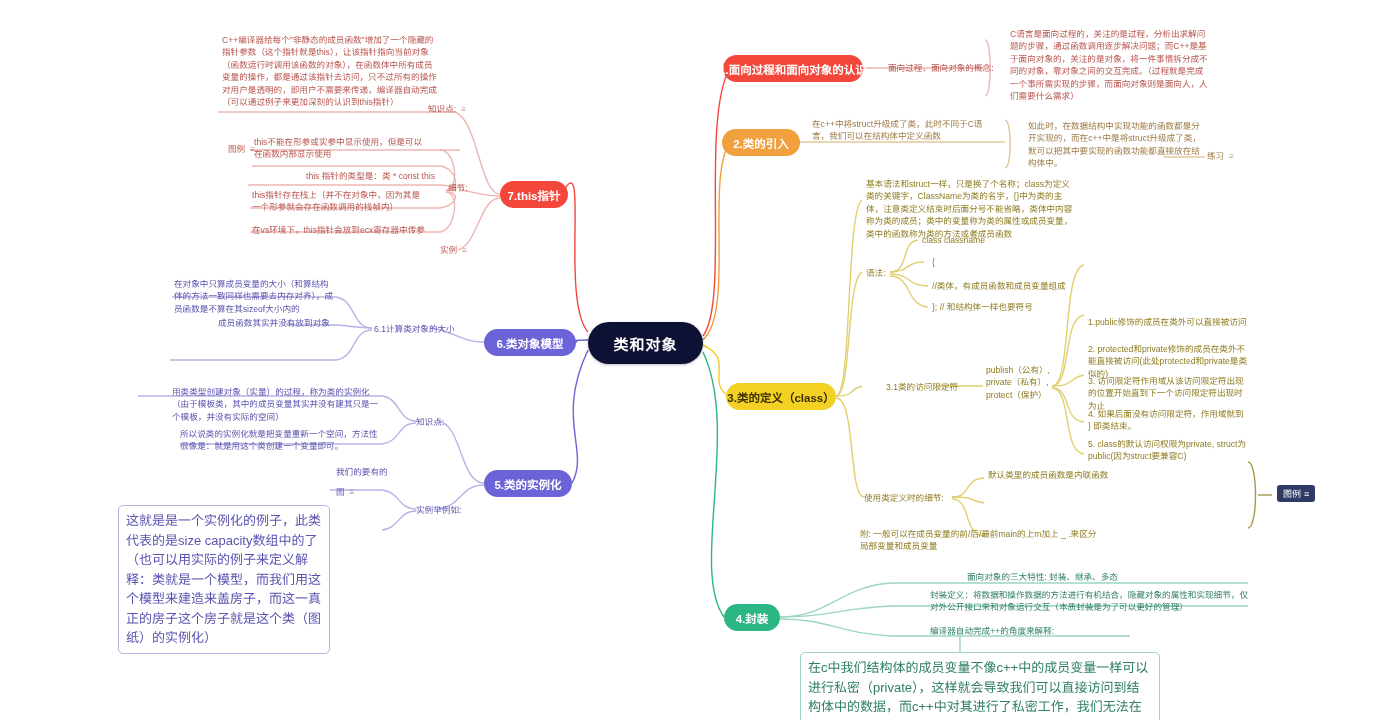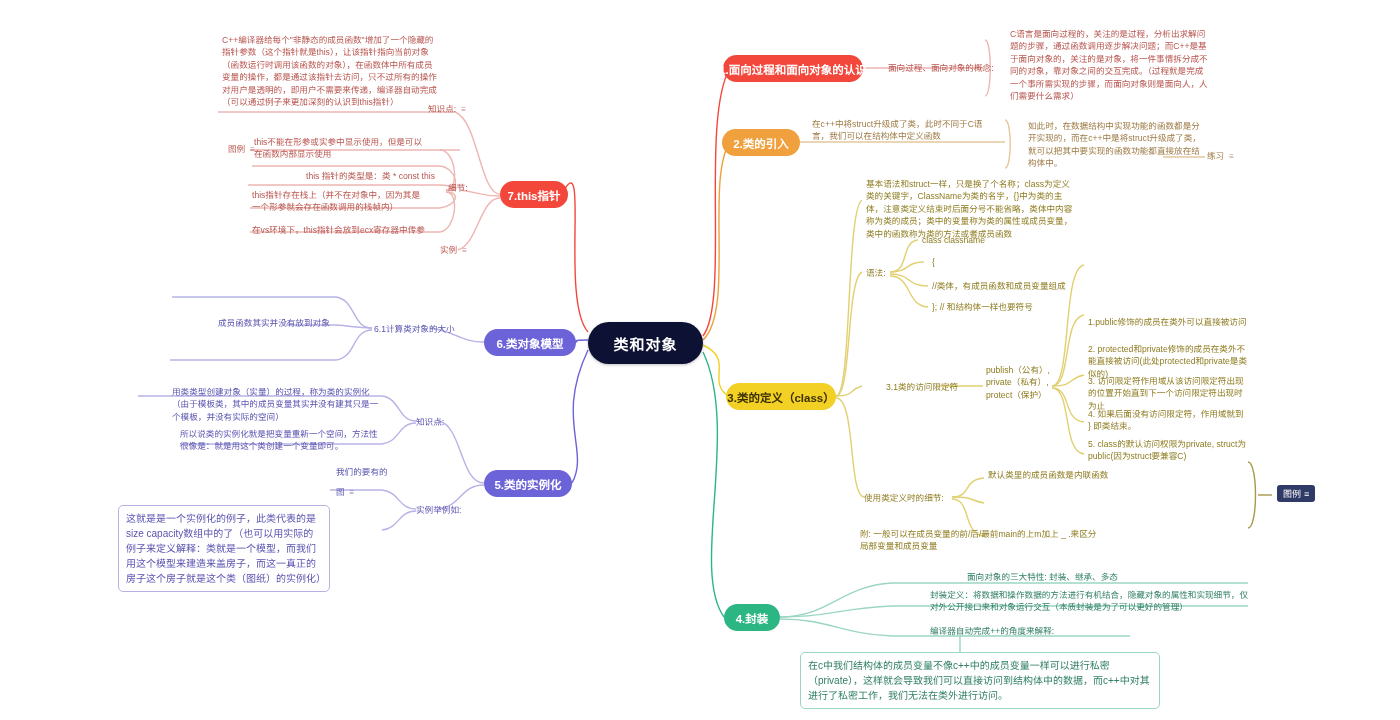--- a/index.html
+++ b/index.html
@@ -41,21 +41,21 @@
   }
   .node.red{color:#b8554f;}
   .node.orange{color:#9d7a45;}
   .node.yellow{color:#8e7c20;}
   .node.green{color:#2f7f63;}
   .node.purple{color:#5a54b0;}
 
   
   .boxnote{
     position:absolute;border:1px solid #e8b7b3;border-radius:5px;
-    padding:5px 7px;font-size:10px;line-height:1.5;color:#b8554f;
+    padding:5px 7px;font-size:13px;line-height:1.5;color:#b8554f;
     background:#ffffff;box-sizing:border-box;white-space:pre-line;
   }
   .boxnote.purple{border-color:#b7b3e6;color:#5a54b0;}
   .boxnote.green{border-color:#9bd6c2;color:#2f7f63;}
 
   
   .tag{
     position:absolute;background:#2f3a66;color:#fff;border-radius:3px;
     font-size:9px;padding:2px 6px;display:flex;align-items:center;gap:3px;
   }
@@ -231,20 +231,21 @@
   <div class="lbl purple" style="left:336px;top:466px;">我们的要有的</div>
   <div class="lbl purple" style="left:336px;top:486px;">
     <span>图</span><span class="minicon">≡</span>
   </div>
   <div class="boxnote purple" style="left:118px;top:505px;width:212px;">这就是是一个实例化的例子，此类代表的是size capacity数组中的了（也可以用实际的例子来定义解释：类就是一个模型，而我们用这个模型来建造来盖房子，而这一真正的房子这个房子就是这个类（图纸）的实例化）</div>
 
   <div class="pill purple2" style="left:484px;top:329px;width:92px;">
     <span>6.类对象模型</span>
   </div>
   <div class="lbl purple" style="left:374px;top:323px;">6.1计算类对象的大小</div>
+  <div class="node purple" style="left:174px;top:278px;width:160px;">在对象中只算成员变量的大小（和算结构体的方法一致同样也需要去内存对齐），成员函数是不算在其sizeof大小内的</div>
   <div class="lbl purple" style="left:218px;top:317px;">成员函数其实并没有放到对象</div>
 
   <div class="pill red" style="left:500px;top:181px;width:68px;">
     <span>7.this指针</span>
   </div>
   <div class="lbl red" style="left:428px;top:103px;">
     <span>知识点:</span><span class="minicon">≡</span>
   </div>
   <div class="node red" style="left:222px;top:34px;width:216px;">C++编译器给每个"非静态的成员函数"增加了一个隐藏的指针参数（这个指针就是this），让该指针指向当前对象（函数运行时调用该函数的对象），在函数体中所有成员变量的操作，都是通过该指针去访问，只不过所有的操作对用户是透明的，即用户不需要来传递，编译器自动完成（可以通过例子来更加深刻的认识到this指针）</div>
 

